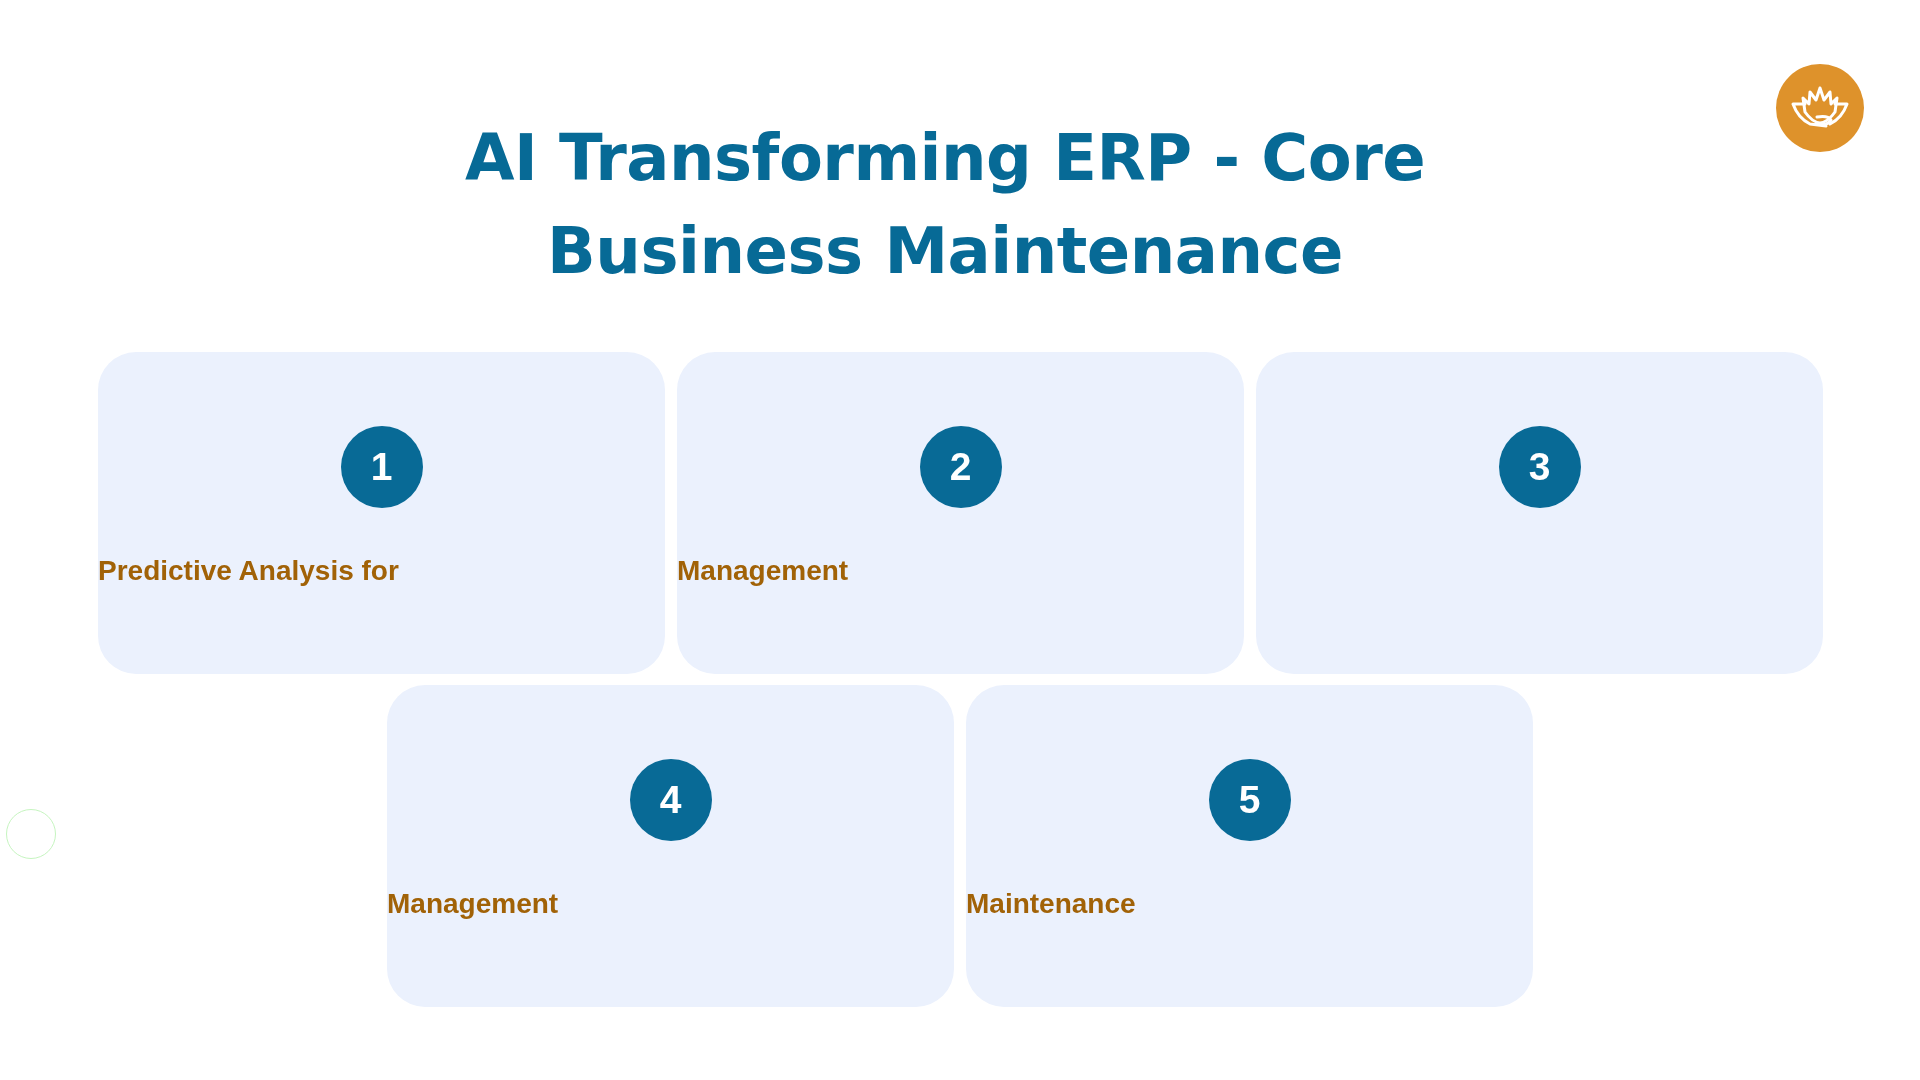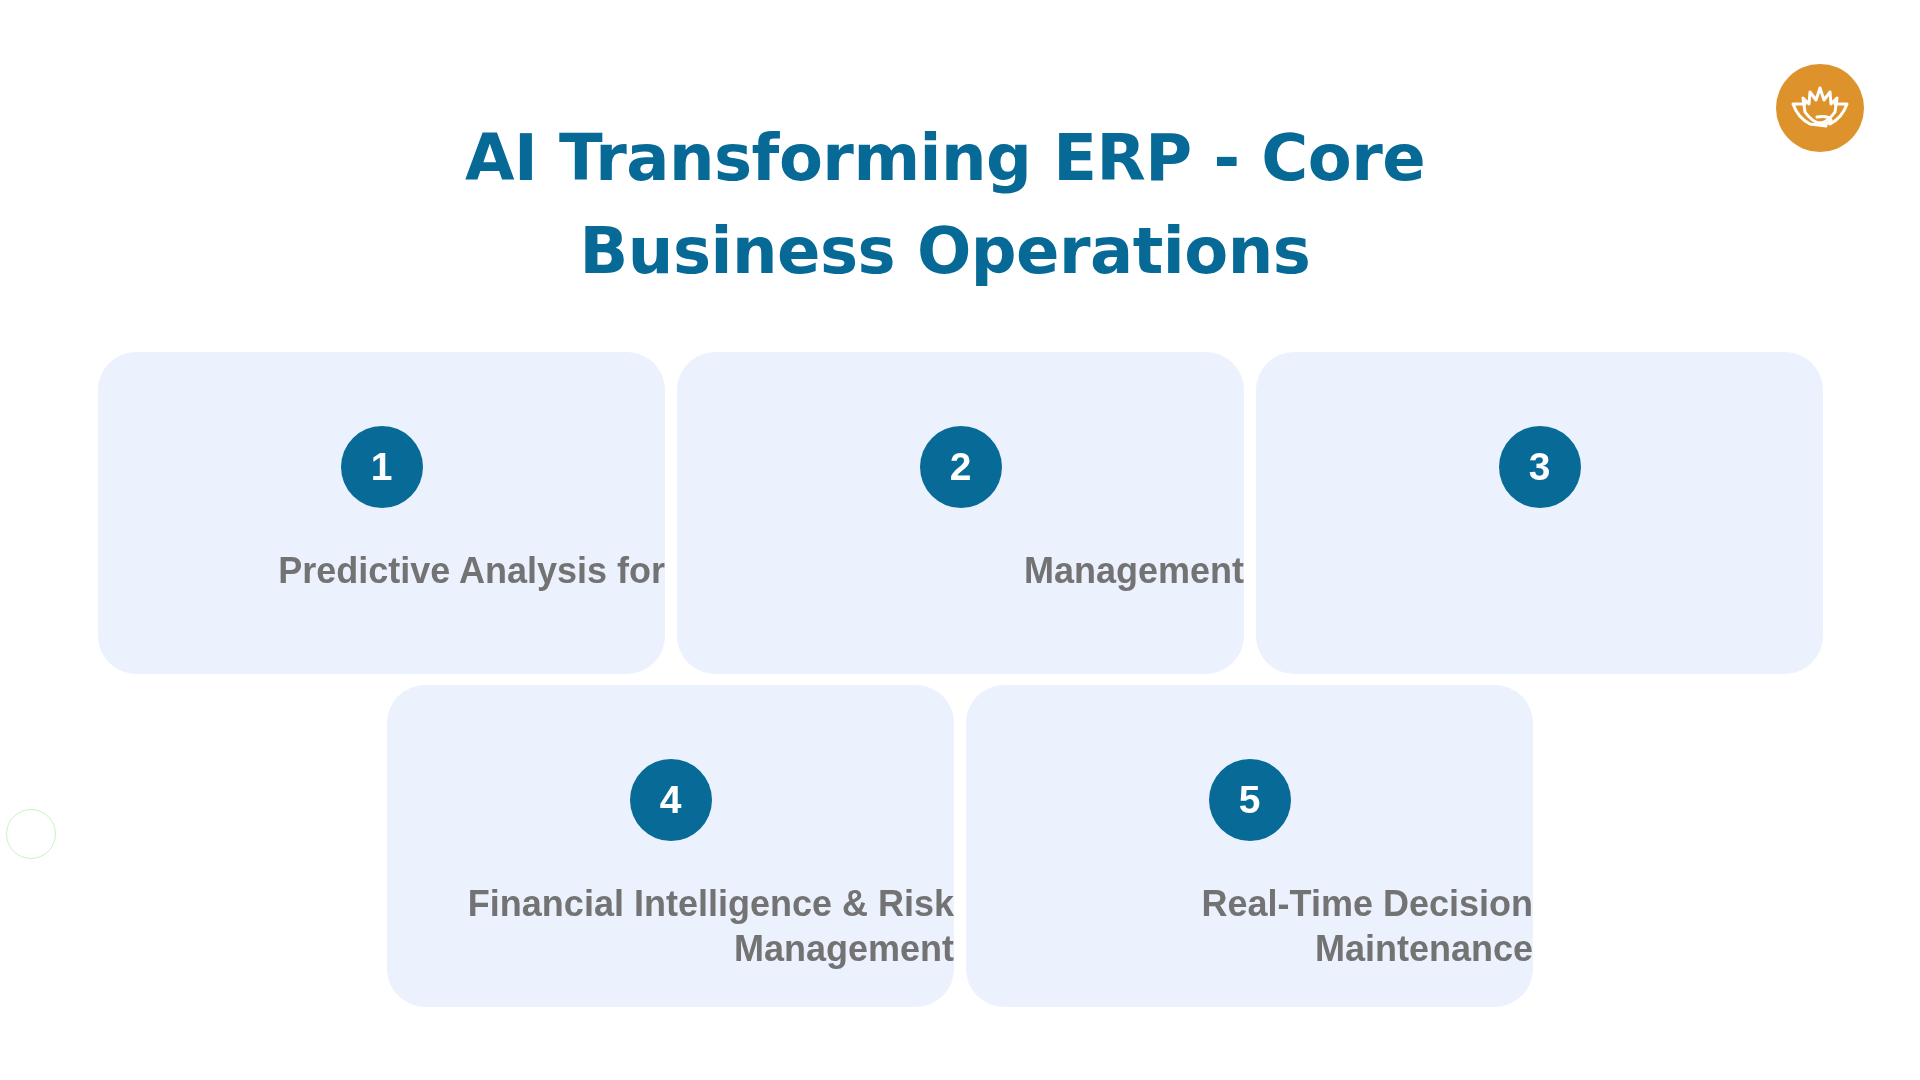--- a/index.html
+++ b/index.html
@@ -30,32 +30,32 @@
   }
   .badge {
     position:absolute; left:50%; top:74px; width:82px; height:82px;
     margin-left:-41px; border-radius:50%; background:#086a96;
     color:#ffffff; font-weight:bold; font-size:39px;
     display:flex; align-items:center; justify-content:center;
     font-family:"Liberation Sans", sans-serif;
   }
   .card-text {
     position:absolute; left:0; top:196px; width:100%;
-    text-align:right; color:#737373;
+    text-align:left; color:#a16207;
     font-family:"Liberation Sans", sans-serif; font-weight:bold;
-    font-size:36px; line-height:45px;
+    font-size:28px; line-height:45px;
   }
   .card-text span { display:block; }
 </style>
 </head>
 <body>
 
 <div class="title">
   <span>AI Transforming ERP - Core</span>
-  <span>Business Operations</span>
+  <span>Business Maintenance</span>
 </div>
 
 <div class="logo">
   <svg width="88" height="88" viewBox="0 0 88 88">
     <g fill="none" stroke="#ffffff" stroke-width="3" stroke-linejoin="round" stroke-linecap="round">
       <path d="M44 24 L40 36 L34 28 L33 40 L27 34 L29 48 Q36 58 44 59 Q52 58 59 48 L61 34 L55 40 L54 28 L48 36 Z"></path>
       <path d="M29 40 L17 40 Q22 54 34 60 L50 62"></path>
       <path d="M59 40 L71 40 Q66 54 54 60"></path>
       <path d="M41 53 Q52 51 55 56 Q52 62 40 60"></path>
     </g>
@@ -78,24 +78,22 @@
   </div>
 </div>
 
 <div class="card" style="left:1256px; top:352px;">
   <div class="badge">3</div>
 </div>
 
 <div class="card" style="left:387px; top:685px;">
   <div class="badge">4</div>
   <div class="card-text">
-    <span>Financial Intelligence &amp; Risk</span>
     <span>Management</span>
   </div>
 </div>
 
 <div class="card" style="left:966px; top:685px;">
   <div class="badge">5</div>
   <div class="card-text">
-    <span>Real-Time Decision</span>
     <span>Maintenance</span>
   </div>
 </div>
 
 </body></html>

